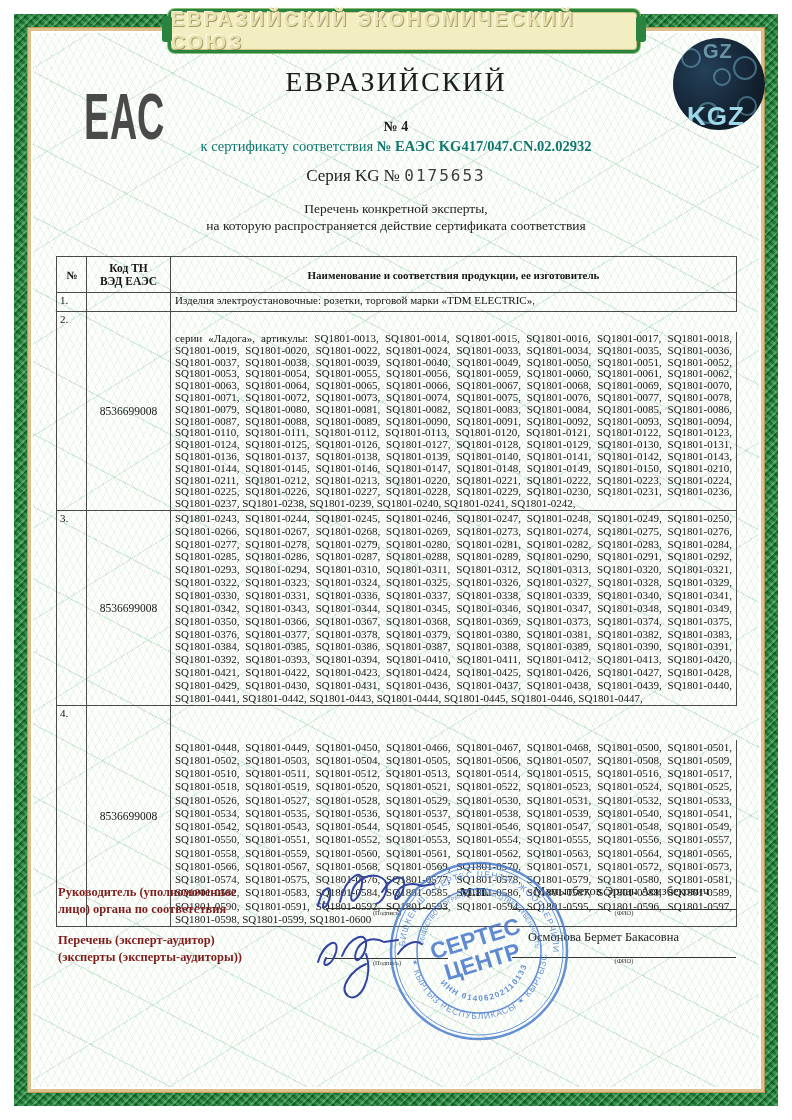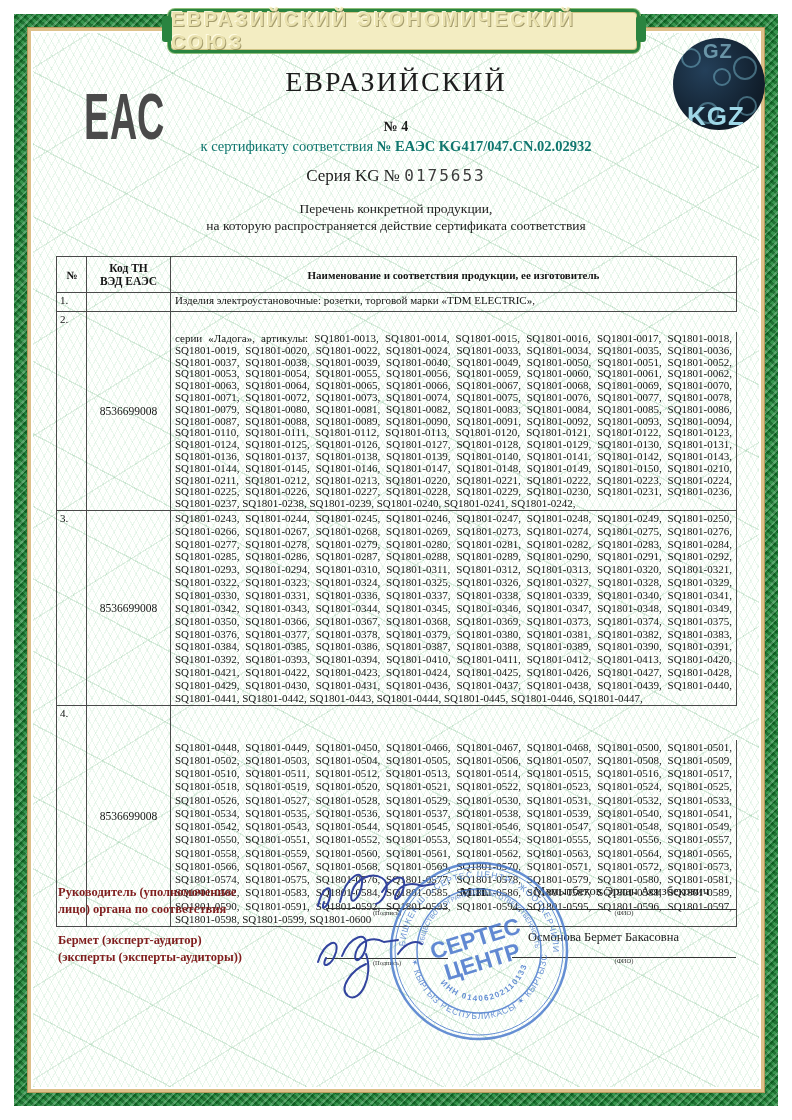--- a/index.html
+++ b/index.html
@@ -118,21 +118,21 @@
   <div class="cert-line">
     <span>к сертификату соответствия</span>
     <b>№ ЕАЭС KG417/047.CN.02.02932</b>
   </div>
   <div class="series">
     <span>Серия KG</span>
     <span>№</span>
     <span class="num">0175653</span>
   </div>
   <div class="subtitle">
-    <div>Перечень конкретной продукции,</div>
+    <div>Перечень конкретной эксперты,</div>
     <div>на которую распространяется действие сертификата соответствия</div>
   </div>
 
   <div class="doc-table">
     <div class="tr hdr">
       <div class="td c-num th">№</div>
       <div class="td c-code th">
         <div>Код ТН</div>
         <div>ВЭД ЕАЭС</div>
       </div>
@@ -158,21 +158,21 @@
       <div class="td c-code">8536699008</div>
       <div class="td c-name">SQ1801-0448, SQ1801-0449, SQ1801-0450, SQ1801-0466, SQ1801-0467, SQ1801-0468, SQ1801-0500, SQ1801-0501, SQ1801-0502, SQ1801-0503, SQ1801-0504, SQ1801-0505, SQ1801-0506, SQ1801-0507, SQ1801-0508, SQ1801-0509, SQ1801-0510, SQ1801-0511, SQ1801-0512, SQ1801-0513, SQ1801-0514, SQ1801-0515, SQ1801-0516, SQ1801-0517, SQ1801-0518, SQ1801-0519, SQ1801-0520, SQ1801-0521, SQ1801-0522, SQ1801-0523, SQ1801-0524, SQ1801-0525, SQ1801-0526, SQ1801-0527, SQ1801-0528, SQ1801-0529, SQ1801-0530, SQ1801-0531, SQ1801-0532, SQ1801-0533, SQ1801-0534, SQ1801-0535, SQ1801-0536, SQ1801-0537, SQ1801-0538, SQ1801-0539, SQ1801-0540, SQ1801-0541, SQ1801-0542, SQ1801-0543, SQ1801-0544, SQ1801-0545, SQ1801-0546, SQ1801-0547, SQ1801-0548, SQ1801-0549, SQ1801-0550, SQ1801-0551, SQ1801-0552, SQ1801-0553, SQ1801-0554, SQ1801-0555, SQ1801-0556, SQ1801-0557, SQ1801-0558, SQ1801-0559, SQ1801-0560, SQ1801-0561, SQ1801-0562, SQ1801-0563, SQ1801-0564, SQ1801-0565, SQ1801-0566, SQ1801-0567, SQ1801-0568, SQ1801-0569, SQ1801-0570, SQ1801-0571, SQ1801-0572, SQ1801-0573, SQ1801-0574, SQ1801-0575, SQ1801-0576, SQ1801-0577, SQ1801-0578, SQ1801-0579, SQ1801-0580, SQ1801-0581, SQ1801-0582, SQ1801-0583, SQ1801-0584, SQ1801-0585, SQ1801-0586, SQ1801-0587, SQ1801-0588, SQ1801-0589, SQ1801-0590, SQ1801-0591, SQ1801-0592, SQ1801-0593, SQ1801-0594, SQ1801-0595, SQ1801-0596, SQ1801-0597, SQ1801-0598, SQ1801-0599, SQ1801-0600</div>
     </div>
   </div>
 
   <div class="f-label" style="left:58px; top:884px; width:260px;">
     <div>Руководитель (уполномоченное</div>
     <div>лицо) органа по соответствия</div>
   </div>
   <div class="f-label" style="left:58px; top:932px; width:260px;">
-    <div>Бермет (эксперт-аудитор)</div>
+    <div>Перечень (эксперт-аудитор)</div>
     <div>(эксперты (эксперты-аудиторы))</div>
   </div>
 
   <div class="sig-line" style="left:326px; top:886px;">
     <div class="under-label">(Подпись)</div>
   </div>
   <div class="sig-line" style="left:326px; top:936px;">
     <div class="under-label">(Подпись)</div>
   </div>
 

